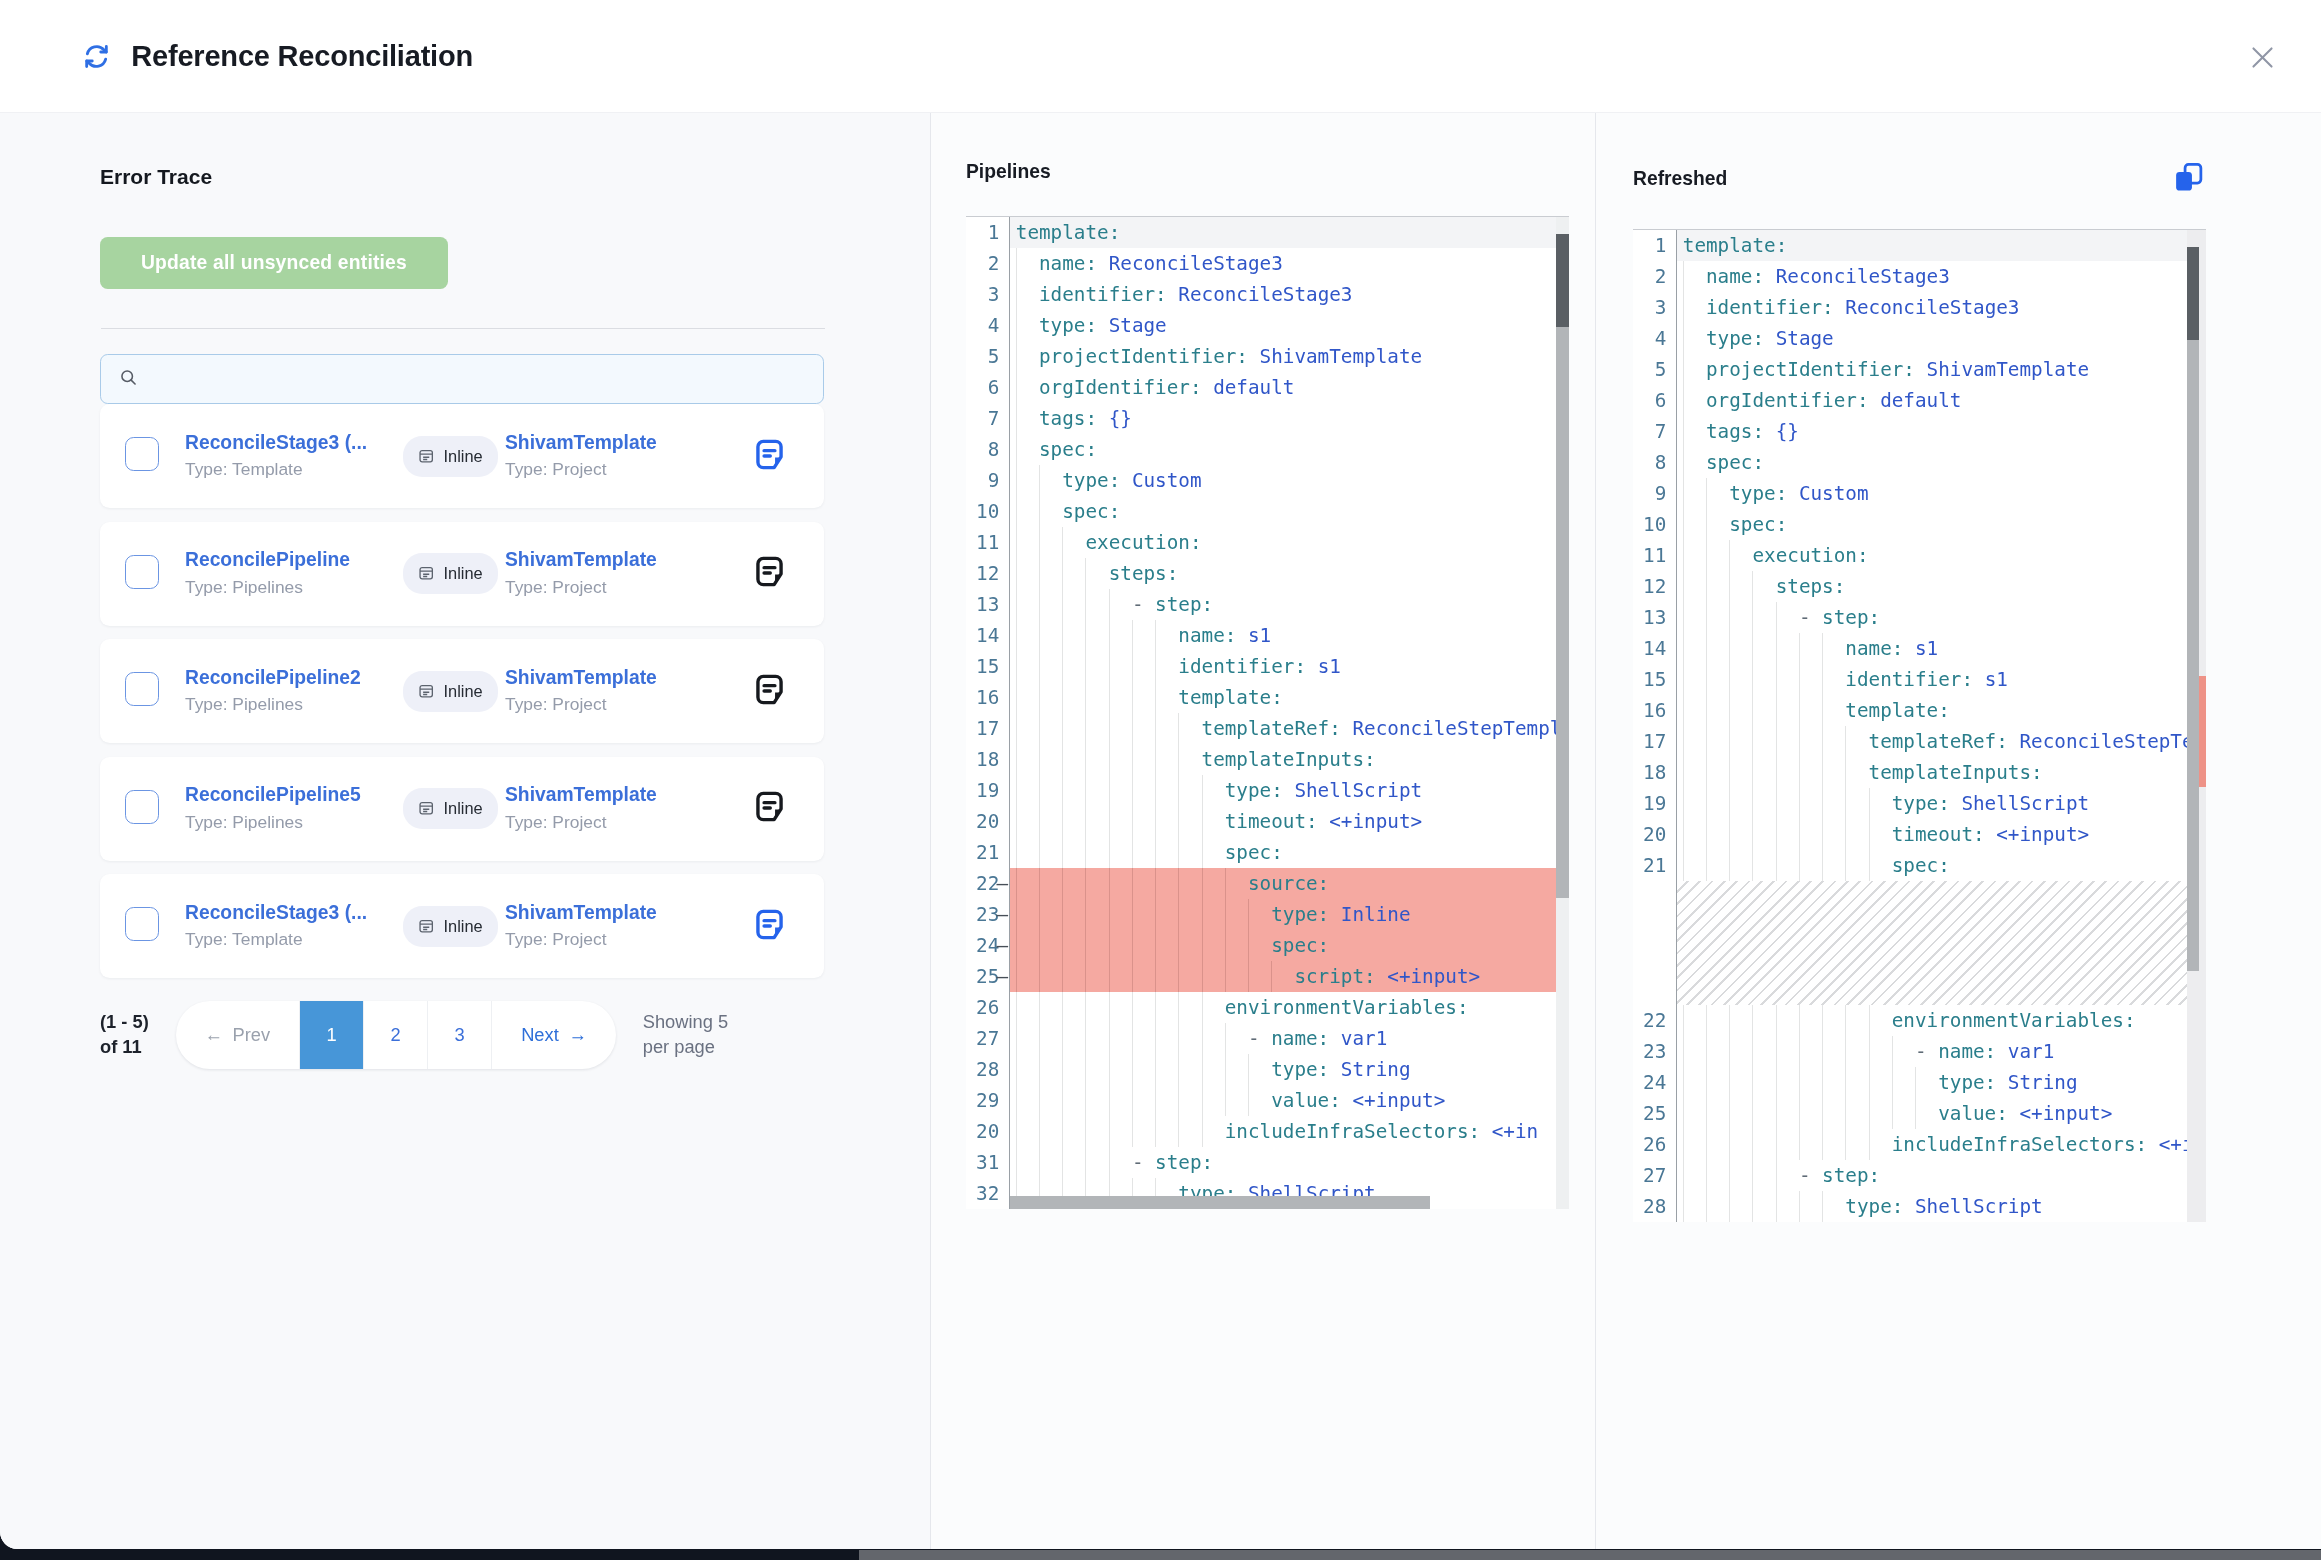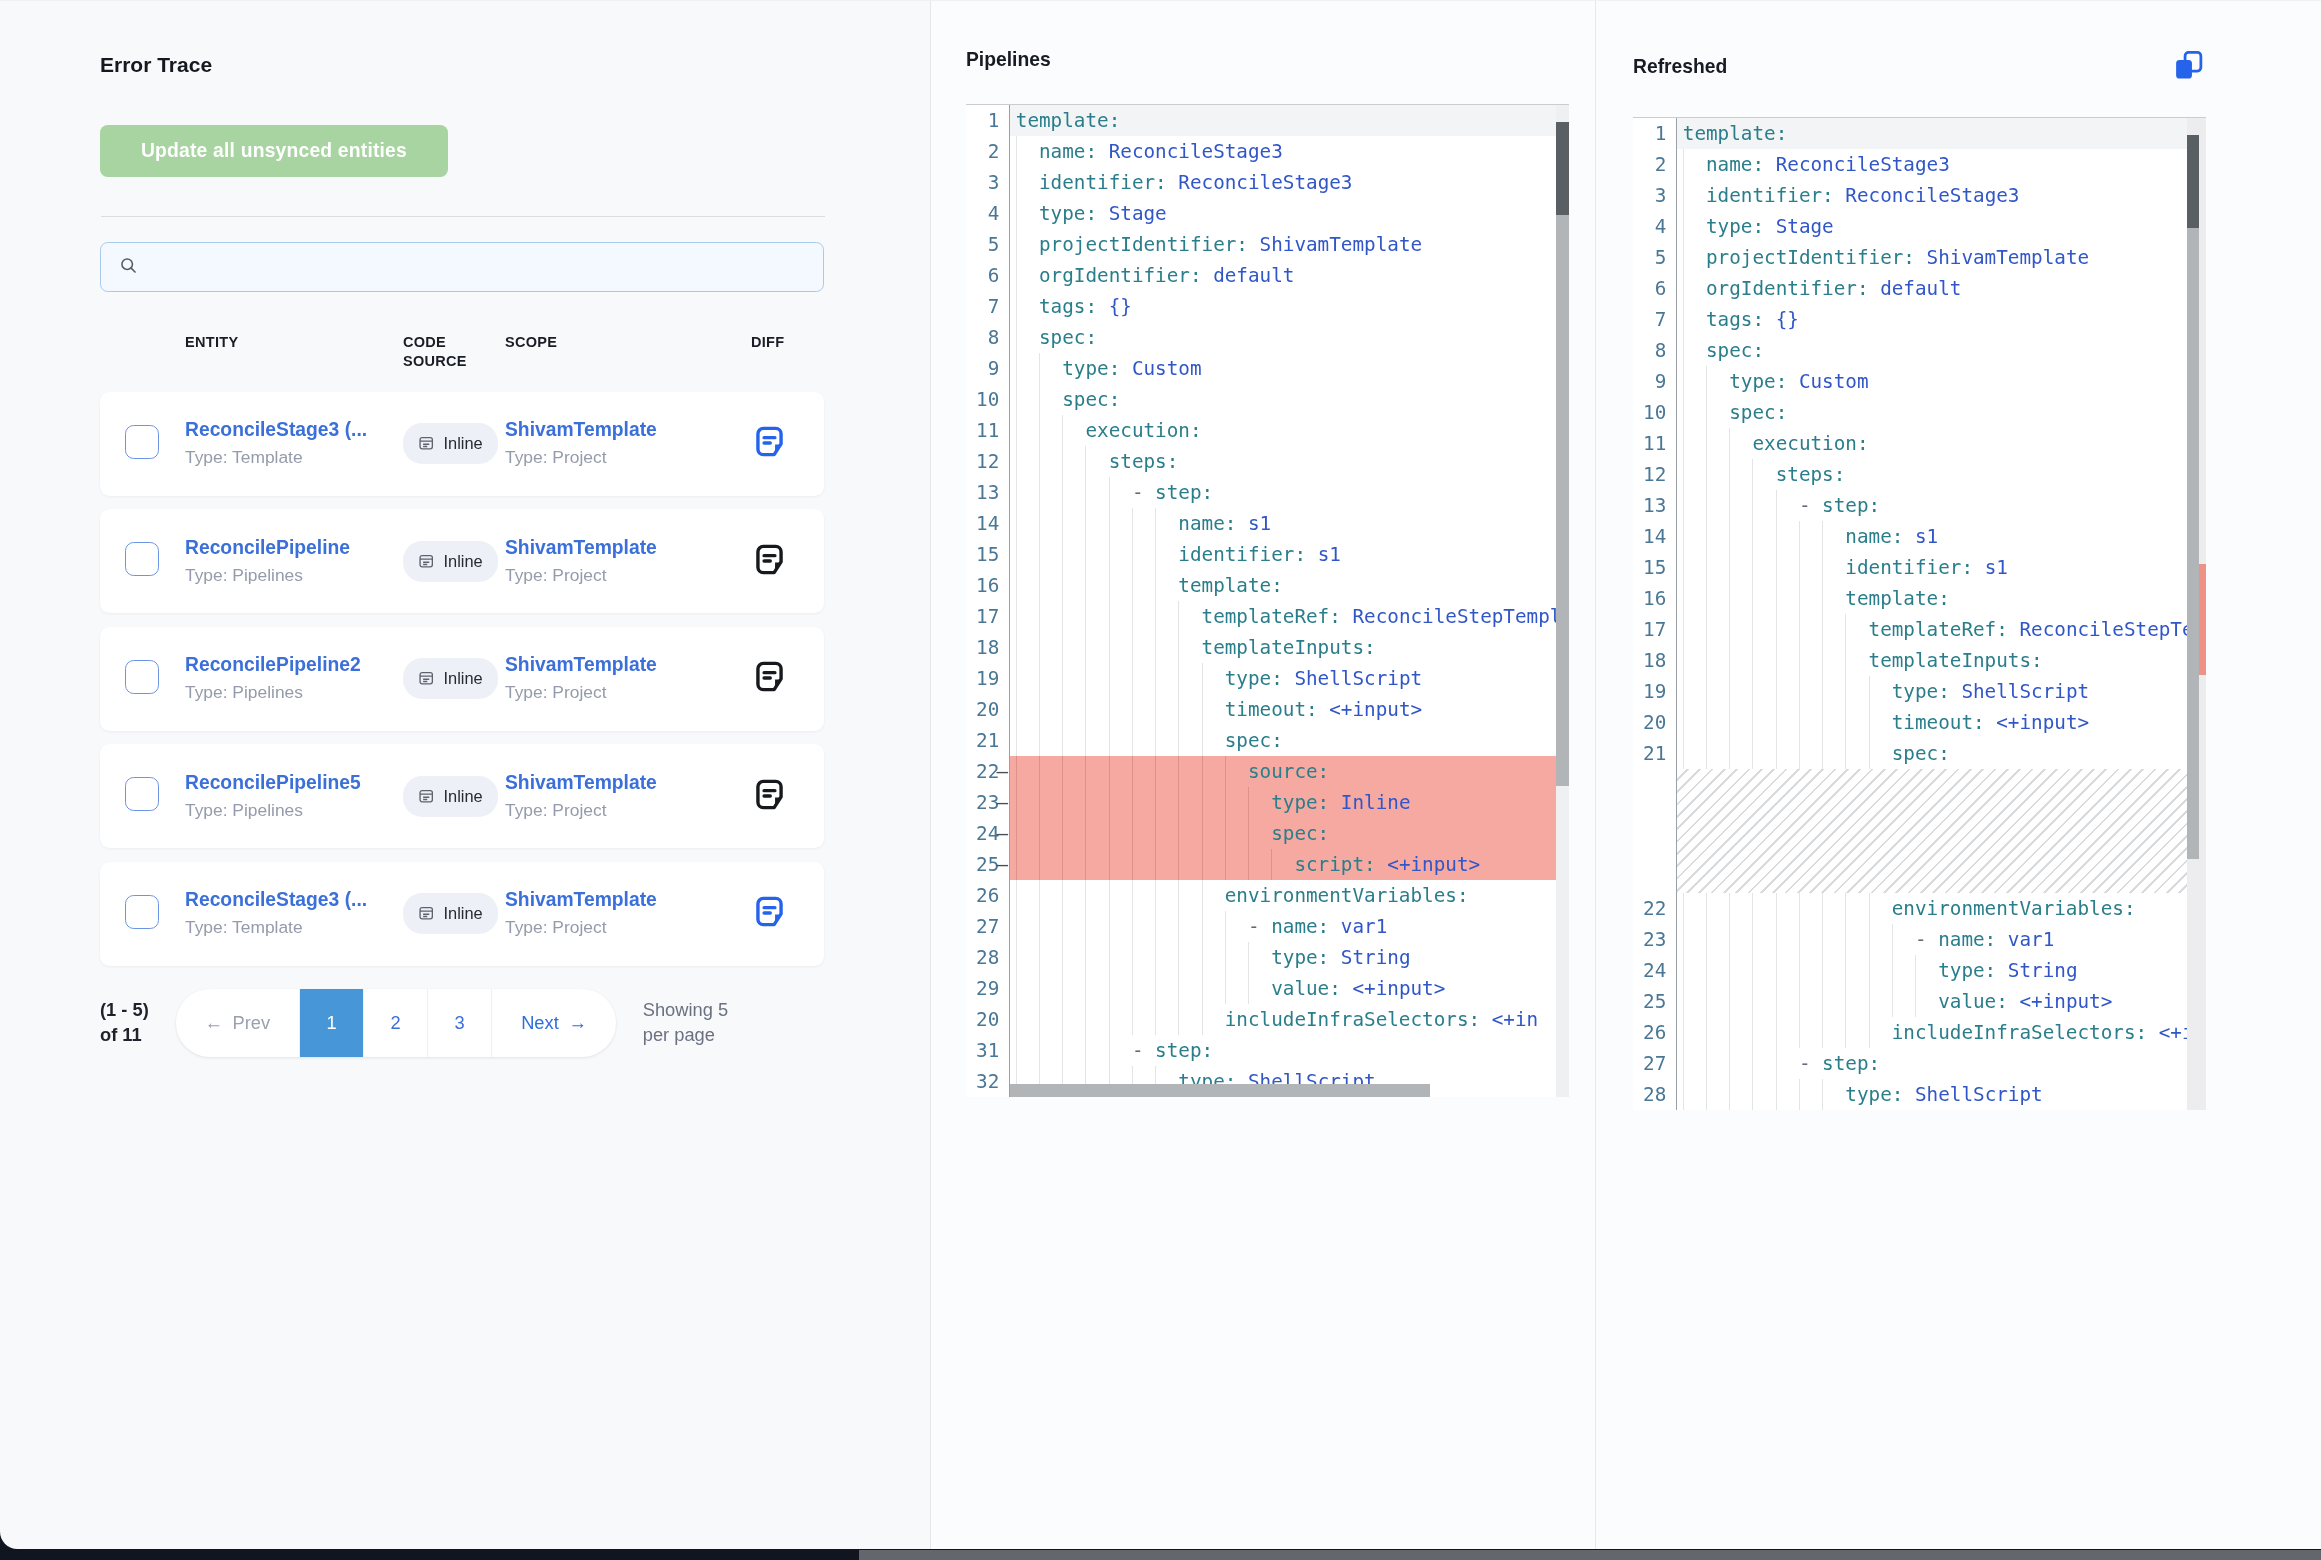--- a/index.html
+++ b/index.html
@@ -112,46 +112,57 @@
   .hsb{position:absolute;left:44px;right:13.5px;bottom:0;height:12.6px;z-index:5;}
   .hthumb{position:absolute;left:0;top:0;height:100%;width:77%;background:#b2b5b8;}
 </style>
 </head>
 <body>
 
 <div class="page-scrollbar"></div>
 
 <div class="dialog">
 
+  <div class="dlg-header">
+    <span class="refresh-icon">
+      <svg width="31" height="31" viewBox="0 0 24 24" fill="none" stroke="#2F6FE4" stroke-width="2.2" stroke-linecap="round" stroke-linejoin="round">
+        <path d="M4.9 10a7.5 7.5 0 0 1 12.8-3.2l1.8 1.7"></path>
+        <path d="M19.6 4.2v4.3h-4.3"></path>
+        <path d="M19.1 14a7.5 7.5 0 0 1-12.8 3.2l-1.8-1.7"></path>
+        <path d="M4.4 19.8v-4.3h4.3"></path>
+      </svg>
+    </span>
+    <span class="dlg-title">Reference Reconciliation</span>
+    <button class="close-btn">
+      <span>
+        <svg width="31" height="31" viewBox="0 0 24 24" fill="none" stroke="#9096a6" stroke-width="1.6" stroke-linecap="round">
+          <path d="M5 5l14 14M19 5L5 19"></path>
+        </svg>
+      </span>
+    </button>
+  </div>
 
   <div class="content">
 
     <aside class="left">
       <h2>Error Trace</h2>
 
       <button class="update-btn">Update all unsynced entities</button>
 
       <hr class="divider">
 
       <div class="searchbox">
         <span>
           <svg width="21" height="21" viewBox="0 0 24 24" fill="none" stroke="#565c66" stroke-width="1.8" stroke-linecap="round">
             <circle cx="10.5" cy="10.5" r="6"></circle>
               <path d="M15 15l4.5 4.5"></path>
           </svg>
         </span>
       </div>
 
-      <div class="tgrid thead">
-        <span></span>
-        <span>ENTITY</span>
-        <span>CODE SOURCE</span>
-        <span>SCOPE</span>
-        <span class="col-diff">DIFF</span>
-      </div>
 
       <div id="entity-rows">
           <div class="tgrid rowcard">
             <div><input type="checkbox" class="cbx" style=""></div>
             <div>
               <div class="ent-name">ReconcileStage3 (...</div>
               <div class="ent-sub">Type: Template</div>
             </div>
             <div><span class="badge">
                 <span style="display: inline-flex;">

